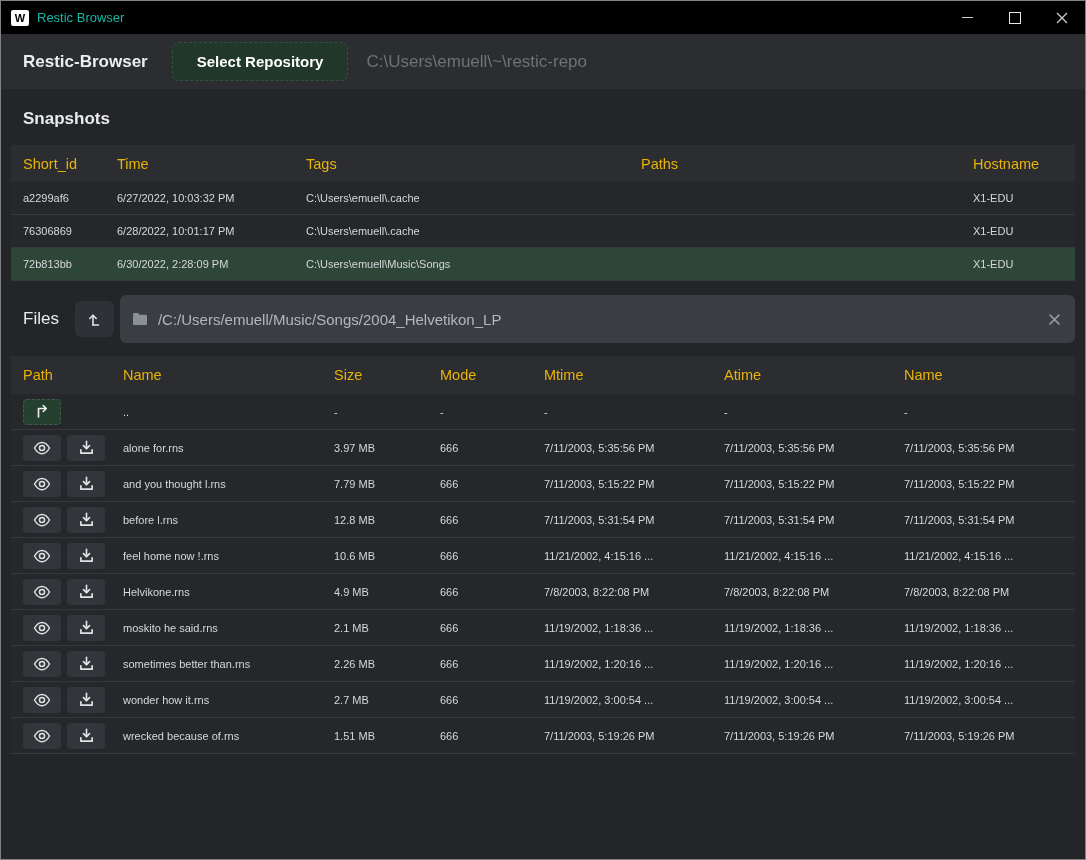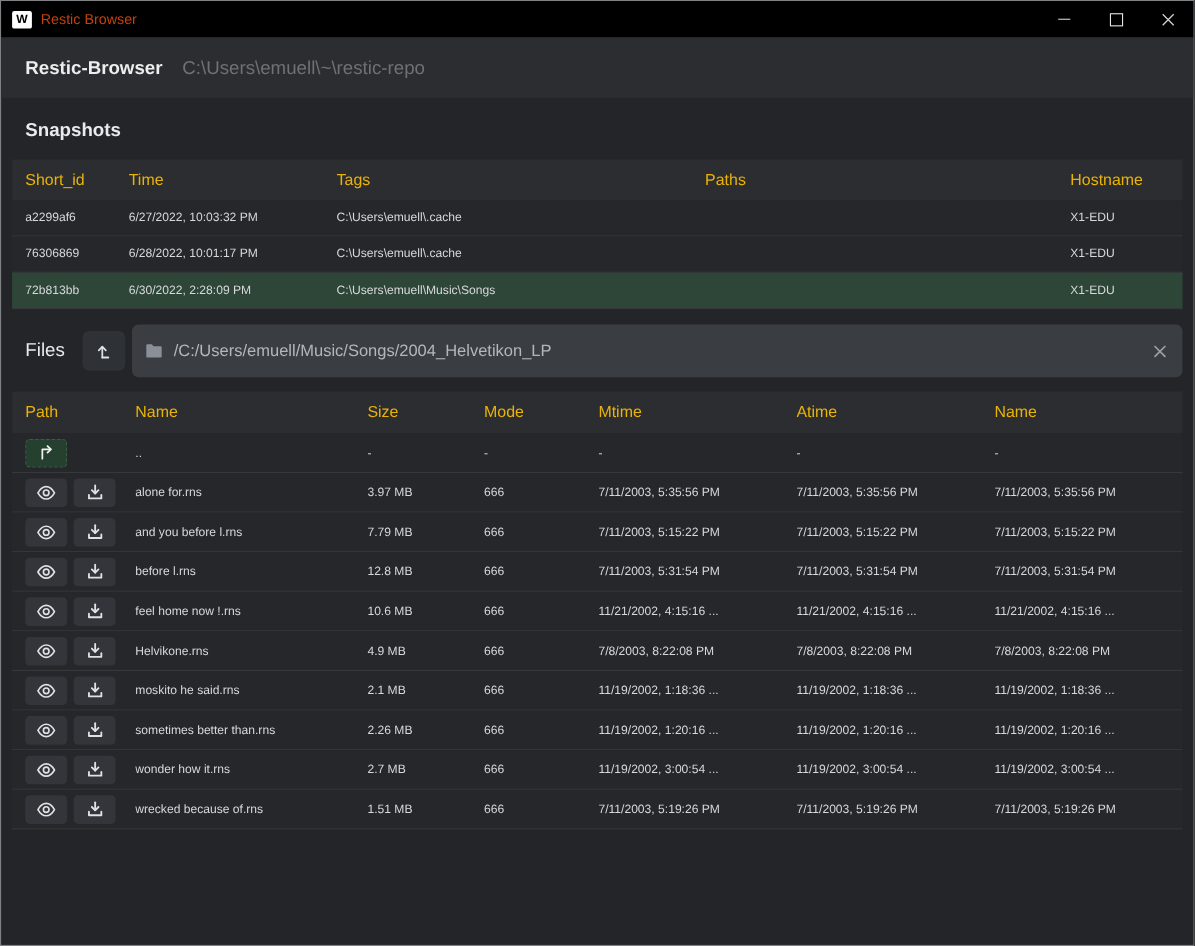--- a/index.html
+++ b/index.html
@@ -2,21 +2,21 @@
 <html><head>
 <meta charset="utf-8">
 <style>
   html,body{margin:0;padding:0;background:#1a1a1a;}
   body{width:1086px;height:860px;font-family:"Liberation Sans",sans-serif;-webkit-font-smoothing:antialiased;}
   .window{width:1086px;height:860px;box-sizing:border-box;border:1px solid #7f8184;background:#242529;display:flex;flex-direction:column;overflow:hidden;}
 
   
   .titlebar{height:33px;flex:0 0 33px;background:#000;display:flex;align-items:center;padding-left:10px;}
   .app-logo{width:18px;height:16px;background:#fff;color:#000;border-radius:2px;font-weight:bold;font-size:11px;display:flex;align-items:center;justify-content:center;margin-right:8px;}
-  .app-title{color:#c2410c;font-size:13px;}
+  .app-title{color:#14b8a6;font-size:13px;}
   .window-controls{margin-left:auto;display:flex;height:100%;}
   .wc-btn{width:47px;height:100%;display:flex;align-items:center;justify-content:center;background:transparent;border:none;cursor:pointer;padding:0;}
   .min-glyph{display:block;width:11px;border-top:1px solid #cfcfcf;}
   .max-glyph{display:block;width:10px;height:10px;border:1px solid #e6e6e6;}
   .wc-btn svg{display:block;}
 
   
   .header{height:55px;flex:0 0 55px;background:#2b2d30;display:flex;align-items:center;padding:0 22px;}
   .app-name{color:#eceded;font-size:17px;font-weight:bold;}
   .select-repo{margin-left:24px;background:#20372a;color:#fff;font-family:inherit;font-weight:bold;font-size:15px;border:1px dashed #35503f;border-radius:7px;padding:10px 24px;cursor:pointer;}
@@ -73,20 +73,21 @@
       <button class="wc-btn">
         <svg width="12" height="12" viewBox="0 0 12 12">
             <path d="M1 1 L11 11 M11 1 L1 11" stroke="#cfcfcf" stroke-width="1.2"></path>
           </svg>
       </button>
     </div>
   </div>
 
   <div class="header">
     <span class="app-name">Restic-Browser</span>
+    <button class="select-repo">Select Repository</button>
     <span class="repo-path">C:\Users\emuell\~\restic-repo</span>
   </div>
 
   <div class="content">
 
     <div class="section-heading">Snapshots</div>
     <div>
       <div class="thead grid-snap snap-head">
         <div class="cell">Short_id</div>
         <div class="cell">Time</div>
@@ -206,21 +207,21 @@
                 </svg>
       </button>
       <button class="act-btn">
         <svg width="15" height="15" viewBox="0 0 16 16" fill="none" stroke="#dfe1e3" stroke-width="1.8" stroke-linecap="round" stroke-linejoin="round">
                   <path d="M8 1.5 V9"></path>
                   <path d="M4.8 6 L8 9.2 L11.2 6"></path>
                   <path d="M2 10.5 V14 H14 V10.5"></path>
                 </svg>
       </button>
     </div>
-    <div class="cell">and you before l.rns</div>
+    <div class="cell">and you thought l.rns</div>
     <div class="cell">7.79 MB</div>
     <div class="cell">666</div>
     <div class="cell">7/11/2003, 5:15:22 PM</div>
     <div class="cell">7/11/2003, 5:15:22 PM</div>
     <div class="cell">7/11/2003, 5:15:22 PM</div>
   </div>
 
   <div class="trow grid-files file-row">
     <div class="actions">
       <button class="act-btn">

